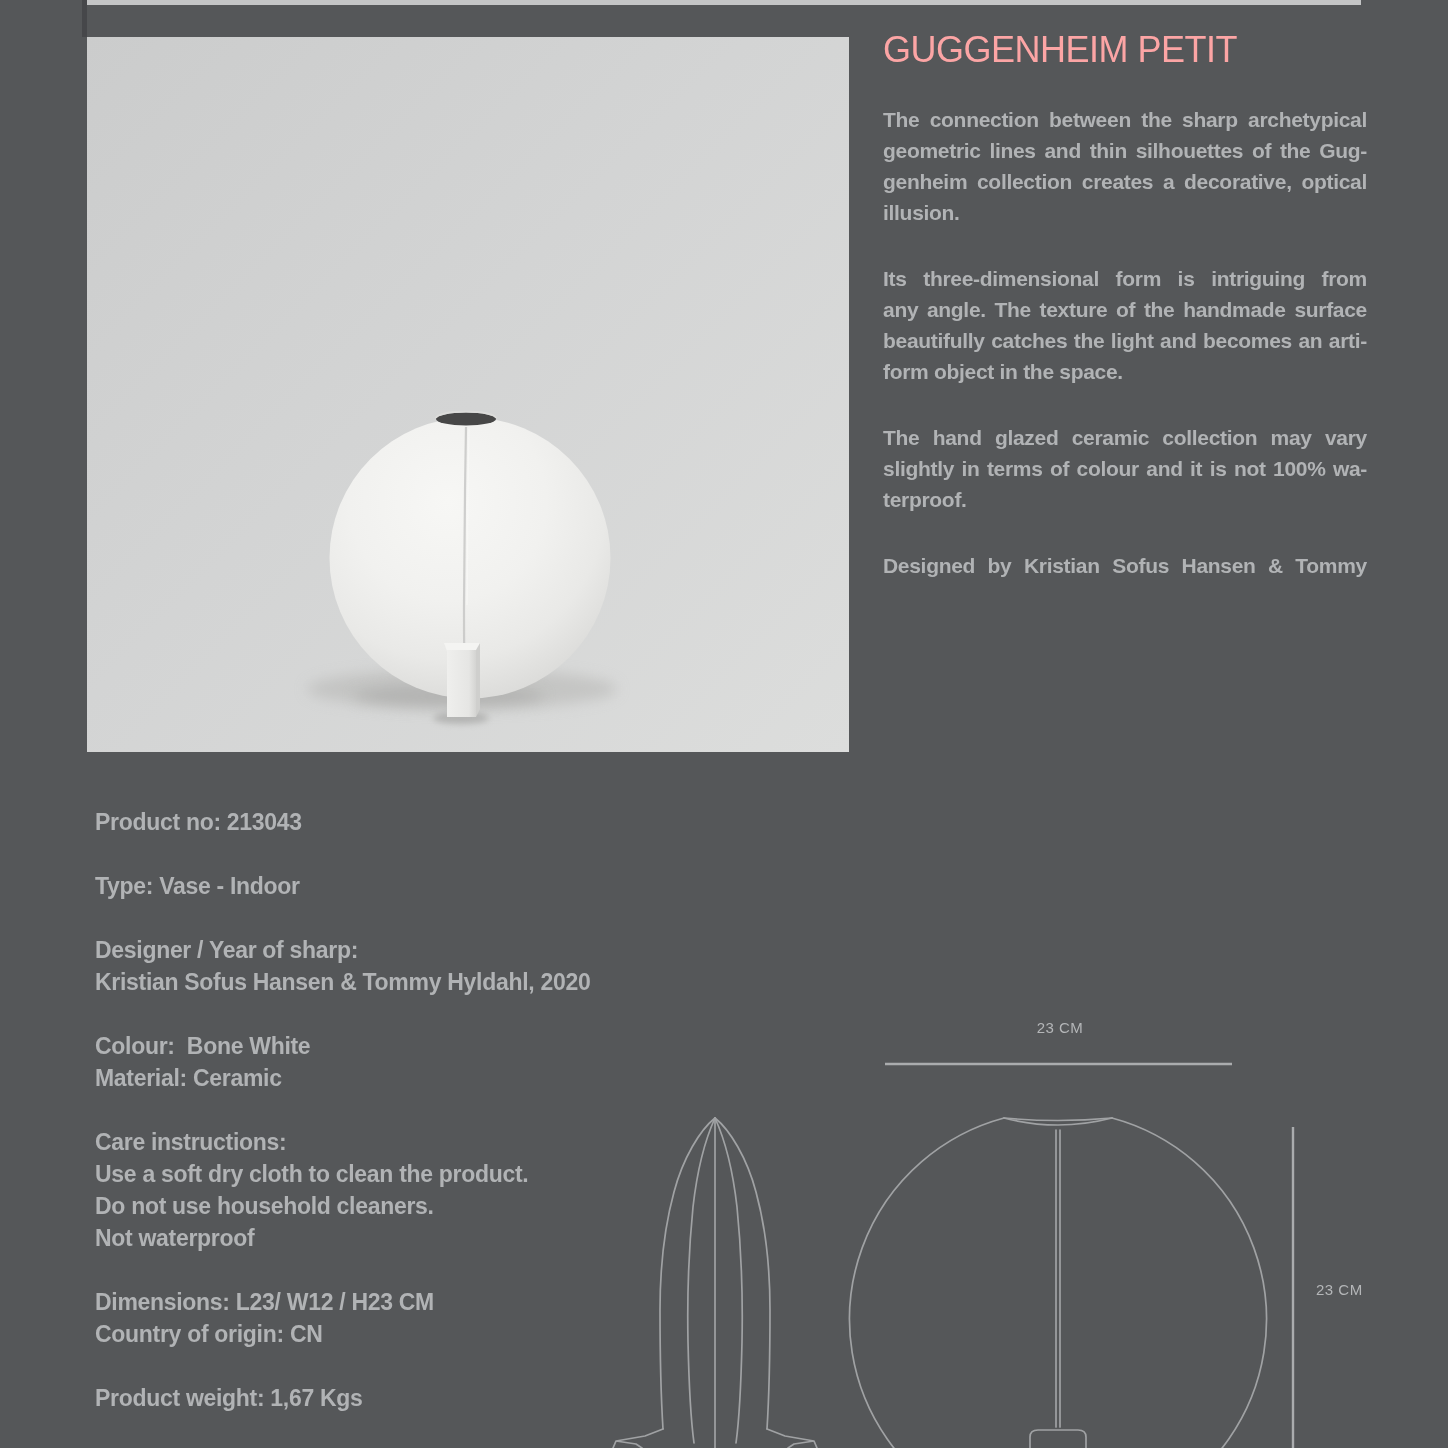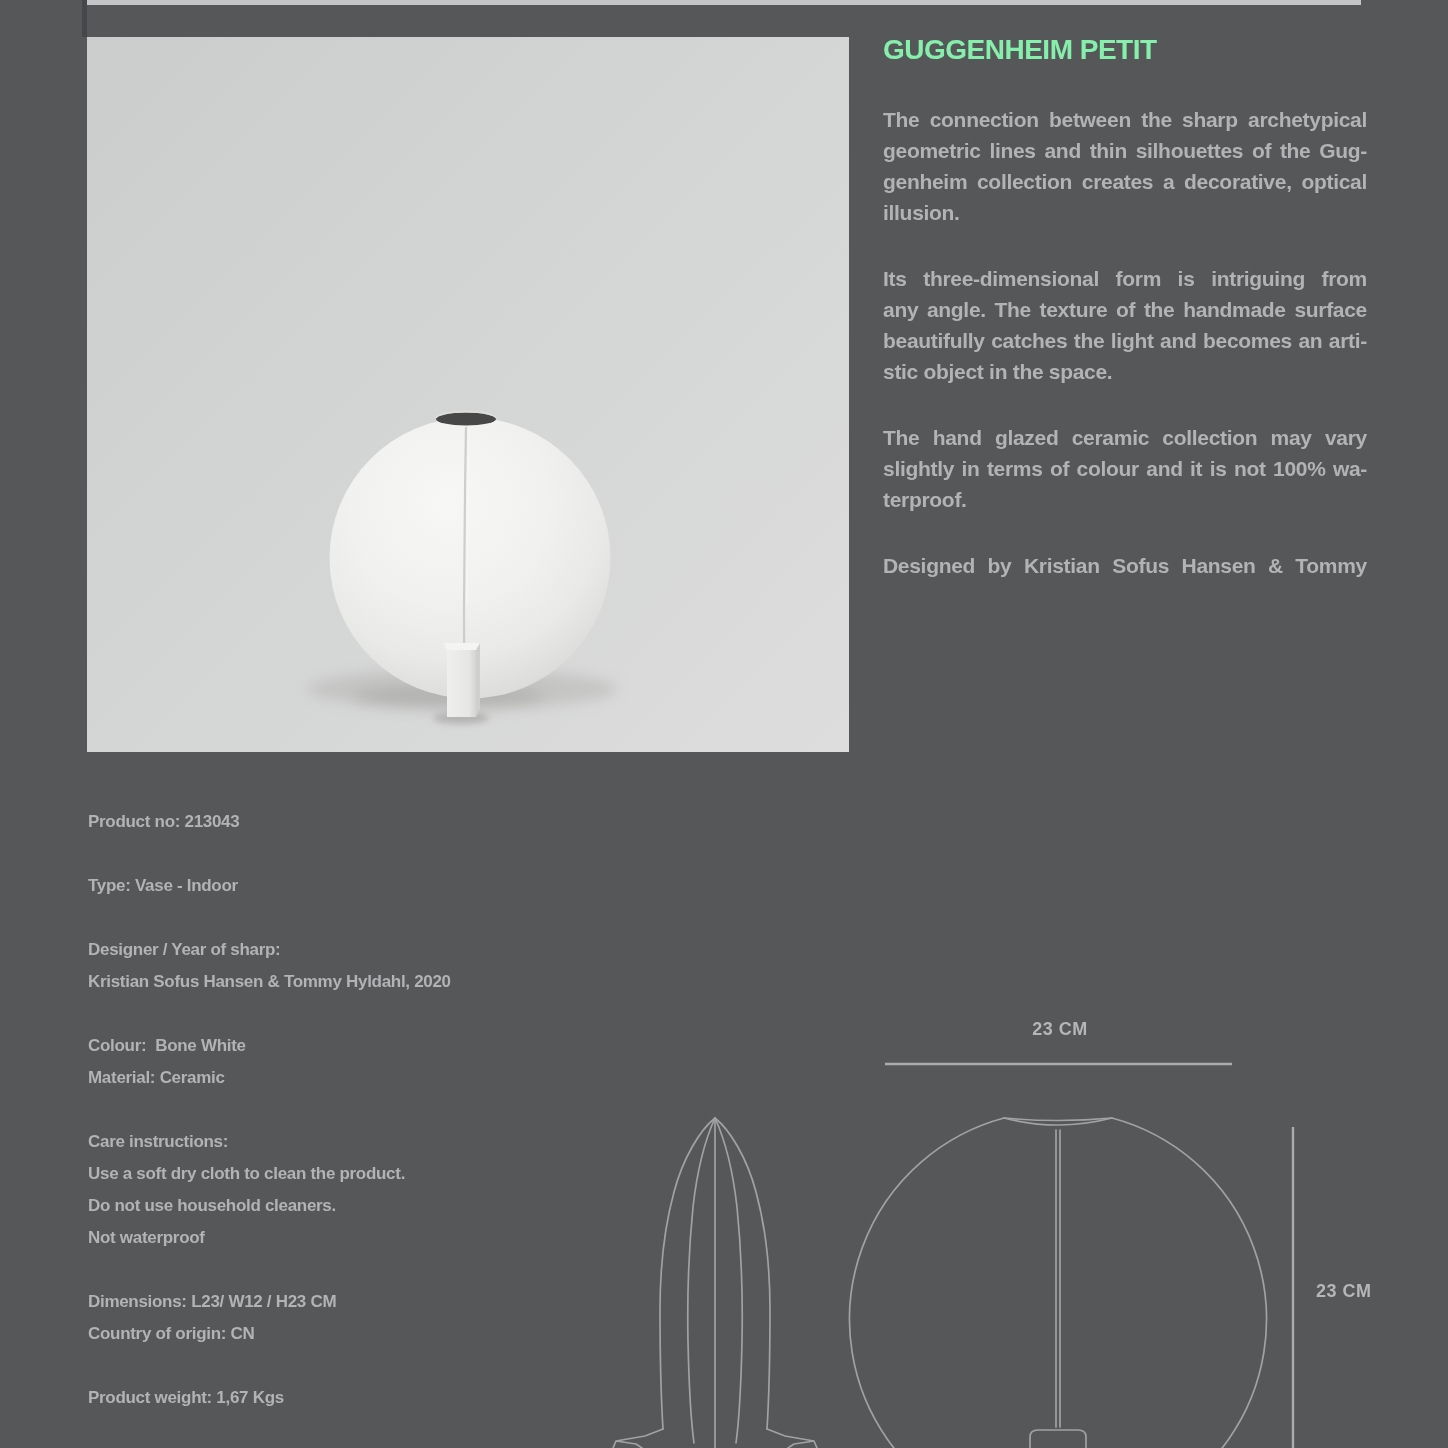--- a/index.html
+++ b/index.html
@@ -6,32 +6,32 @@
   .page{position:relative;width:1448px;height:1448px;background:#555759;overflow:hidden;
         font-family:"Liberation Sans",sans-serif;}
   .top-strip{position:absolute;left:87px;top:0;width:1274px;height:5px;background:#c4c5c6;}
   .top-notch{position:absolute;left:82px;top:0;width:5px;height:37px;background:#46474a;}
 
   .photo{position:absolute;left:87px;top:37px;width:762px;height:715px;
          background:linear-gradient(135deg,#cbcccc 0%,#d3d4d4 45%,#dcddDC 100%);}
   .photo svg{display:block;width:100%;height:100%;}
 
   .desc-col{position:absolute;left:883px;top:30px;width:484px;color:#b1b3b5;}
-  .desc-col h1{margin:0 0 34px 0;font-size:28px;line-height:40px;font-weight:700;
-               letter-spacing:-.5px;color:#86efac;}
+  .desc-col h1{margin:0 0 34px 0;font-size:36px;line-height:40px;font-weight:400;
+               letter-spacing:-.5px;color:#fca5a5;}
   .para{margin:16px 0 35px 0;font-size:21px;line-height:31px;font-weight:700;letter-spacing:-.3px;}
   .jline{text-align:justify;text-align-last:justify;white-space:normal;}
   .jline.last{text-align-last:left;}
 
   .details-col{position:absolute;left:88px;top:806px;width:620px;color:#b1b3b5;}
-  .dgroup{margin:0 0 32px 0;font-size:17px;line-height:32px;font-weight:700;letter-spacing:-.3px;}
+  .dgroup{margin:0 0 32px 7px;font-size:23px;line-height:32px;font-weight:700;letter-spacing:-.3px;}
   .dline{white-space:pre-wrap;}
 
   .drawings{position:absolute;left:0;top:0;width:1448px;height:1448px;pointer-events:none;}
-  .dim-label{position:absolute;font-size:18px;font-weight:700;letter-spacing:.5px;color:#b4b6b8;}
+  .dim-label{position:absolute;font-size:15px;font-weight:400;letter-spacing:.5px;color:#b4b6b8;}
   .dim-label.top{left:1008px;top:1019px;width:104px;text-align:center;}
   .dim-label.right{left:1316px;top:1281px;}
 </style>
 </head>
 <body>
 
 <div class="page">
 
   <div class="top-strip"></div>
   <div class="top-notch"></div>
@@ -83,21 +83,21 @@
         <div class="para">
           <div class="jline">The connection between the sharp archetypical</div>
           <div class="jline">geometric lines and thin silhouettes of the Gug-</div>
           <div class="jline">genheim collection creates a decorative, optical</div>
           <div class="jline last">illusion.</div>
         </div>
         <div class="para">
           <div class="jline">Its three-dimensional form is intriguing from</div>
           <div class="jline">any angle. The texture of the handmade surface</div>
           <div class="jline">beautifully catches the light and becomes an arti-</div>
-          <div class="jline last">stic object in the space.</div>
+          <div class="jline last">form object in the space.</div>
         </div>
         <div class="para">
           <div class="jline">The hand glazed ceramic collection may vary</div>
           <div class="jline">slightly in terms of colour and it is not 100% wa-</div>
           <div class="jline last">terproof.</div>
         </div>
         <div class="para">
           <div class="jline">Designed by Kristian Sofus Hansen &amp; Tommy</div>
         </div>
       </div>

